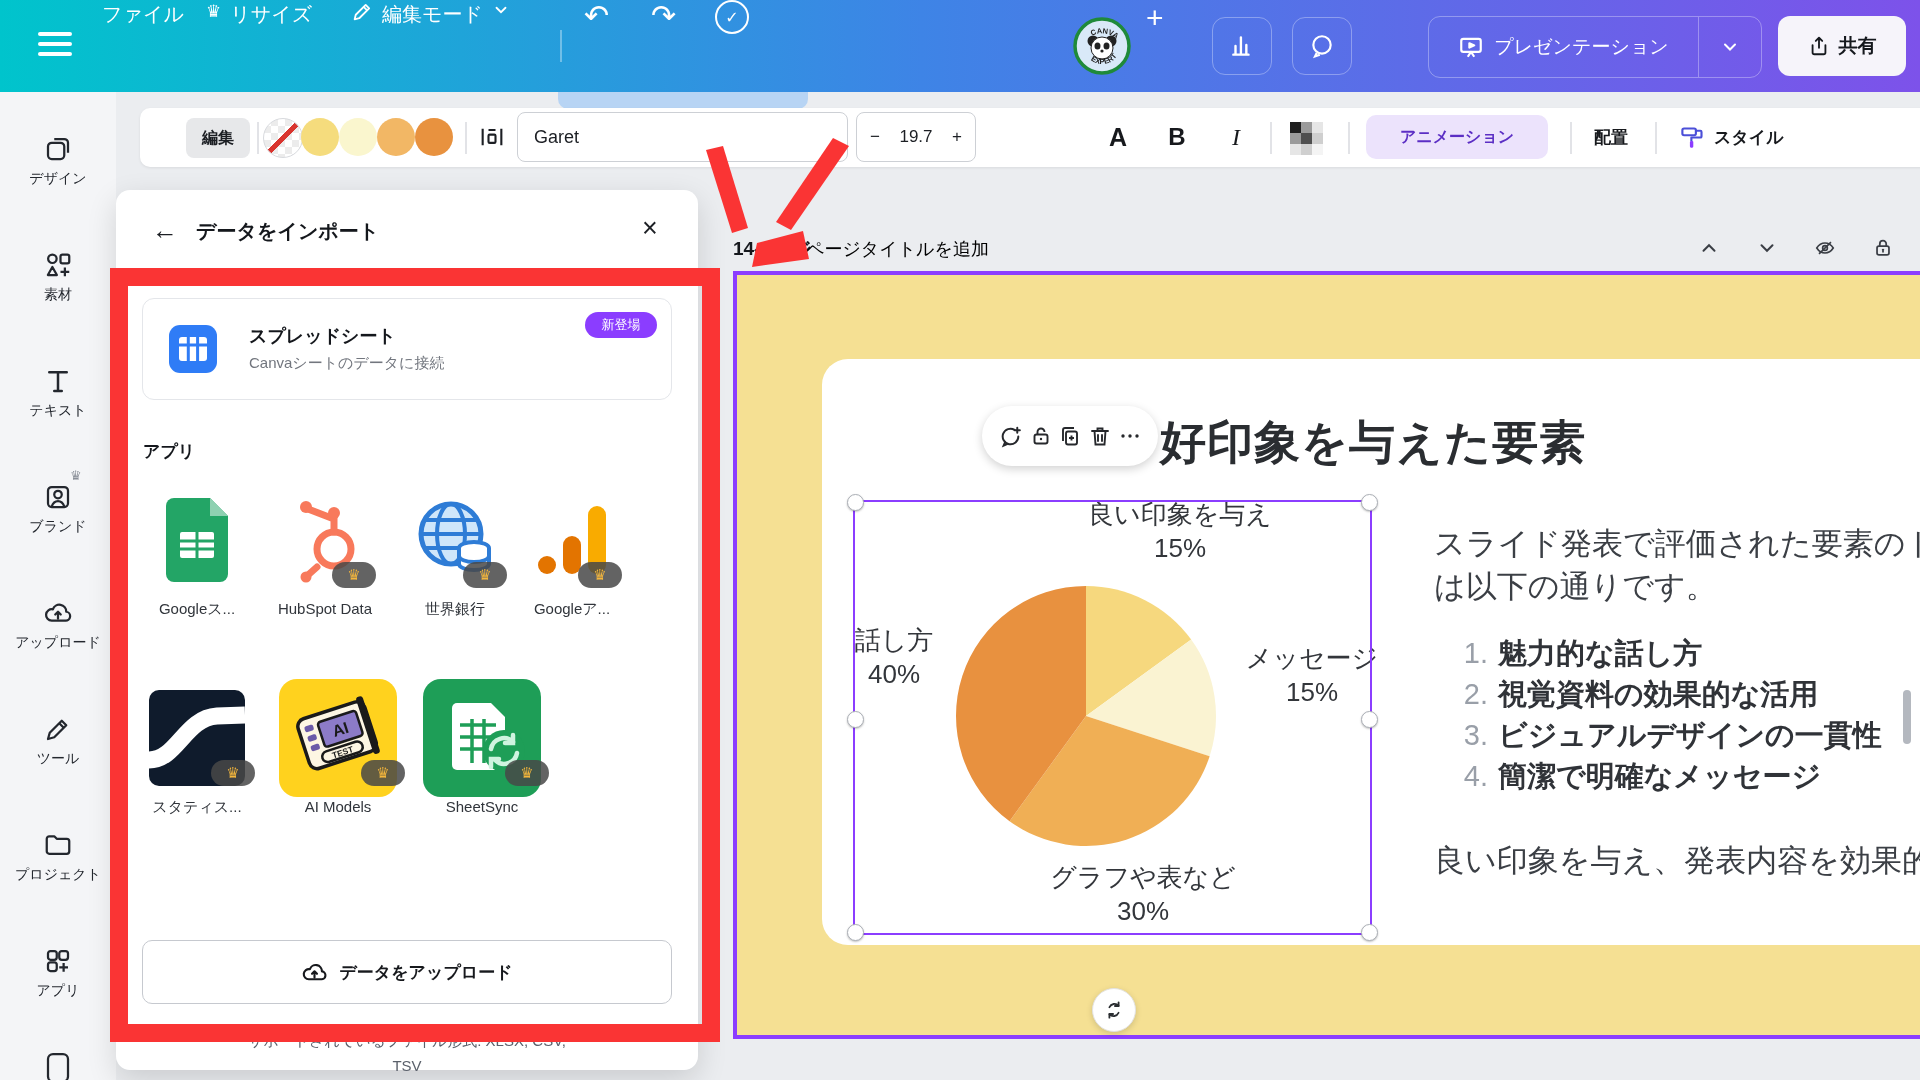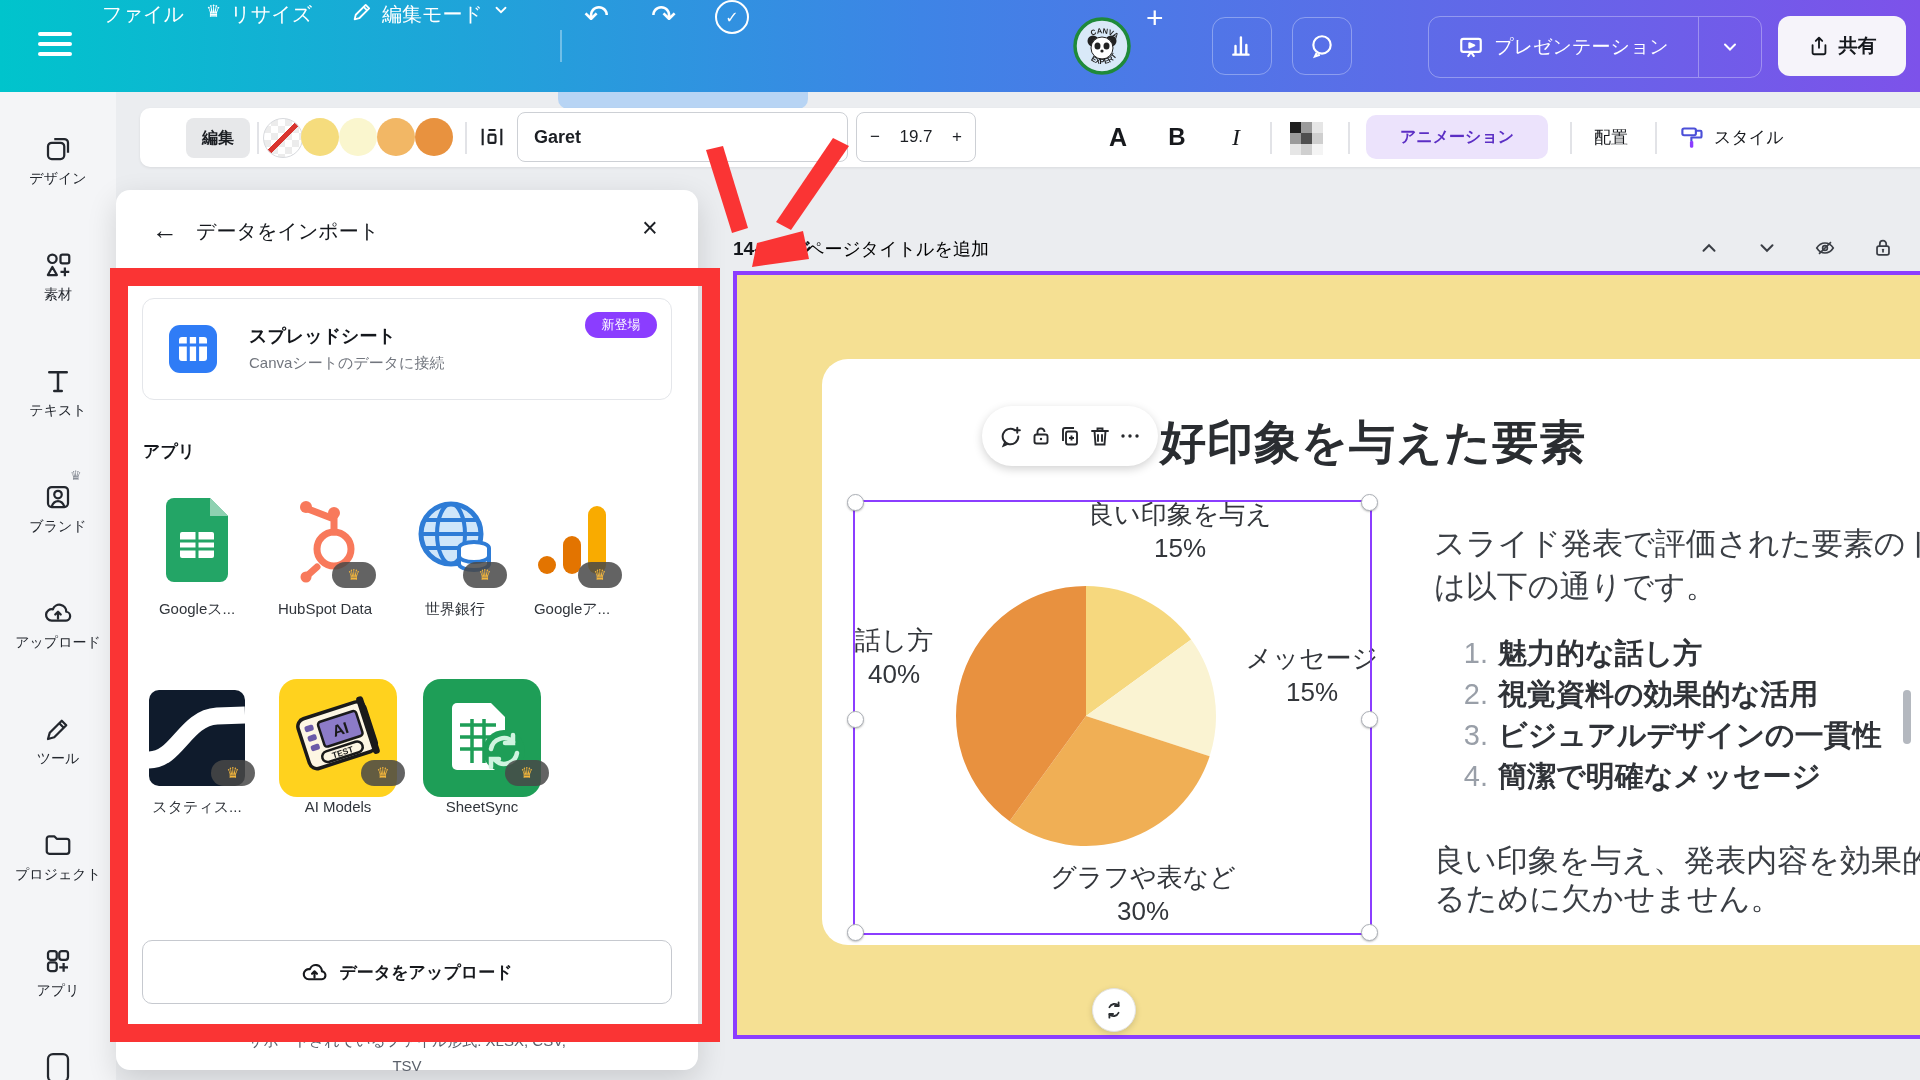--- a/index.html
+++ b/index.html
@@ -34,26 +34,26 @@
   .blue-sliver{left:558px;top:92px;width:250px;height:17px;background:#B7D4F4;border-radius:0 0 10px 10px;z-index:2;}
   .toolbar{left:140px;top:108px;width:1800px;height:59px;background:#fff;border-radius:10px 0 0 10px;box-shadow:0 1px 3px rgba(0,0,0,.08);z-index:3;}
   .tb{position:absolute;}
   .edit-pill{left:46px;top:10px;width:64px;height:40px;background:#E7E8EA;border:none;border-radius:8px;font-size:16px;font-weight:600;color:#1C1F24;font-family:inherit;cursor:pointer;}
   .tsep{top:14px;width:1.5px;height:32px;background:#E2E3E7;}
   .swatch{top:10px;width:38px;height:38px;border-radius:50%;cursor:pointer;}
   .swatch-none{border:1px solid #D8DADE;background:
     linear-gradient(135deg, transparent 45%, #D9352F 45% 55%, transparent 55%),
     conic-gradient(#ECECEC 0 25%, #fff 25% 50%, #ECECEC 50% 75%, #fff 75%);
     background-size:100% 100%,14px 14px;}
-  .fontbox{left:377px;top:4px;width:331px;height:50px;border:1.5px solid #CDD0D5;border-radius:8px;display:flex;align-items:center;padding-left:16px;font-size:18px;font-weight:700;color:#1C1F24;box-sizing:border-box;cursor:pointer;}
+  .fontbox{left:377px;top:4px;width:331px;height:50px;border:1.5px solid #CDD0D5;border-radius:8px;display:flex;align-items:center;padding-left:16px;font-size:18px;font-weight:400;color:#1C1F24;box-sizing:border-box;cursor:pointer;}
   .stepper{left:716px;top:4px;width:120px;height:50px;border:1.5px solid #CDD0D5;border-radius:8px;display:flex;align-items:center;justify-content:space-between;padding:0 13px;box-sizing:border-box;font-size:17px;color:#1C1F24;}
   .stepper span{cursor:pointer;}
   .tb-letter{top:8px;width:42px;height:42px;border:none;background:none;font-family:inherit;display:flex;align-items:center;justify-content:center;color:#17191D;cursor:pointer;}
   .anim-pill{left:1226px;top:7px;width:182px;height:44px;background:var(--animbg);color:var(--animtx);border:none;border-radius:10px;font-size:16px;font-weight:600;font-family:inherit;cursor:pointer;}
-  .txt-btn{top:7px;height:44px;border:none;background:none;font-family:inherit;font-size:17px;font-weight:400;color:#17191D;display:flex;align-items:center;gap:8px;cursor:pointer;}
+  .txt-btn{top:7px;height:44px;border:none;background:none;font-family:inherit;font-size:17px;font-weight:700;color:#17191D;display:flex;align-items:center;gap:8px;cursor:pointer;}
   
   .page-row-label{font-weight:700;font-size:19px;color:#15181D;}
   .page-row-ph{font-size:18px;color:#000000;}
   .pg-icon{position:absolute;top:232px;width:34px;height:32px;border:none;background:none;color:#3A3E45;display:flex;align-items:center;justify-content:center;cursor:pointer;}
   .slide{left:733px;top:271px;width:1191px;height:768px;background:var(--slide-bg);border:4px solid var(--accent);box-sizing:border-box;z-index:1;}
   .slide-card{left:85px;top:84px;width:1200px;height:586px;background:#fff;border-radius:26px;}
   .float-pill{left:245px;top:131px;width:176px;height:60px;background:#fff;border-radius:30px;box-shadow:0 3px 10px rgba(0,0,0,.18);display:flex;align-items:center;justify-content:space-evenly;padding:0 10px;box-sizing:border-box;z-index:4;}
   .fp-ic{color:#26282C;cursor:pointer;display:flex;}
   .slide-title{left:423px;top:137px;font-size:46px;font-weight:800;color:#2A2D31;letter-spacing:1px;white-space:nowrap;z-index:3;}
   .sel-frame{left:116px;top:225px;width:519px;height:435px;border:2.5px solid var(--accent);box-sizing:border-box;z-index:2;}
@@ -64,21 +64,21 @@
   .slist{position:absolute;left:715px;top:359px;z-index:1;}
   .slist-row{display:flex;align-items:baseline;height:41px;white-space:nowrap;}
   .slist-num{width:36px;text-align:right;font-size:29px;color:#999FA8;}
   .slist-text{margin-left:10px;font-size:29px;font-weight:700;color:#303338;}
   .closing{line-height:38px;}
   .refresh-btn{left:355px;top:713px;width:44px;height:44px;background:#fff;border:1px solid #E3E3E3;border-radius:50%;box-shadow:0 2px 6px rgba(0,0,0,.15);display:flex;align-items:center;justify-content:center;cursor:pointer;z-index:3;}
   .scroll-thumb{left:1903px;top:690px;width:8px;height:54px;background:#B4B8BF;border-radius:4px;z-index:2;cursor:pointer;}
   
   .panel{left:116px;top:190px;width:582px;height:880px;background:#fff;border-radius:14px;box-shadow:0 10px 30px rgba(0,0,0,.14);z-index:10;}
   .panel-back{left:30px;top:24px;font-size:26px;color:#1C1F24;background:none;border:none;cursor:pointer;font-family:inherit;}
-  .panel-title{left:80px;top:28px;font-size:20px;font-weight:400;color:#14171C;}
+  .panel-title{left:80px;top:28px;font-size:20px;font-weight:700;color:#14171C;}
   .panel-close{left:520px;top:22px;font-size:27px;color:#1C1F24;background:none;border:none;cursor:pointer;font-family:inherit;}
   .sheet-card{left:26px;top:108px;width:530px;height:102px;border:1.5px solid #E4E6EA;border-radius:12px;box-sizing:border-box;cursor:pointer;}
   .sheet-ic{left:26px;top:26px;}
   .sheet-title{left:106px;top:25px;font-size:18px;font-weight:700;color:#14171C;}
   .sheet-sub{left:106px;top:55px;font-size:15px;color:#72767E;}
   .new-badge{left:442px;top:13px;width:72px;height:26px;background:var(--accent);border-radius:13px;color:#fff;font-size:13px;display:flex;align-items:center;justify-content:center;}
   .apps-h{left:27px;top:250px;font-size:17px;font-weight:700;color:#14171C;}
   .app-cell{position:absolute;width:120px;display:flex;flex-direction:column;align-items:center;cursor:pointer;}
   .app-iconbox{position:relative;height:100px;display:flex;align-items:center;justify-content:center;}
   .app-lbl{font-size:15px;color:#31353B;text-align:center;line-height:21px;margin-top:8px;}
@@ -453,21 +453,20 @@
         <div class="slist-row">
           <span class="slist-num">3.</span>
           <span class="slist-text">ビジュアルデザインの一貫性</span>
         </div>
         <div class="slist-row">
           <span class="slist-num">4.</span>
           <span class="slist-text">簡潔で明確なメッセージ</span>
         </div>
       </div>
     <div class="slide-p closing" style="top:567px" actable="true">良い印象を与え、発表内容を効果的に伝</div>
-    <div class="slide-p closing" style="top:605px">るために欠かせません。</div>
 
     <button class="abs refresh-btn">
       <span>
           <svg width="22" height="22" viewBox="0 0 24 24" fill="none" stroke="#2A2D31" stroke-width="2" stroke-linecap="round" stroke-linejoin="round">
             <path d="M7 9a6 6 0 0 1 10-1.6"></path>
             <path d="M17 3.6v4h-4"></path>
             <path d="M17 15a6 6 0 0 1-10 1.6"></path>
             <path d="M7 20.4v-4h4"></path>
           </svg>
         </span>

